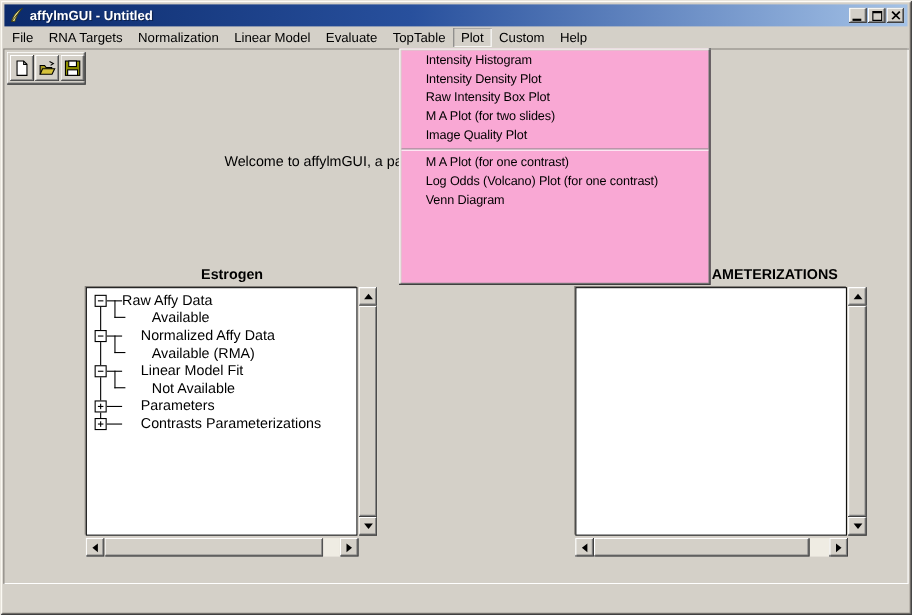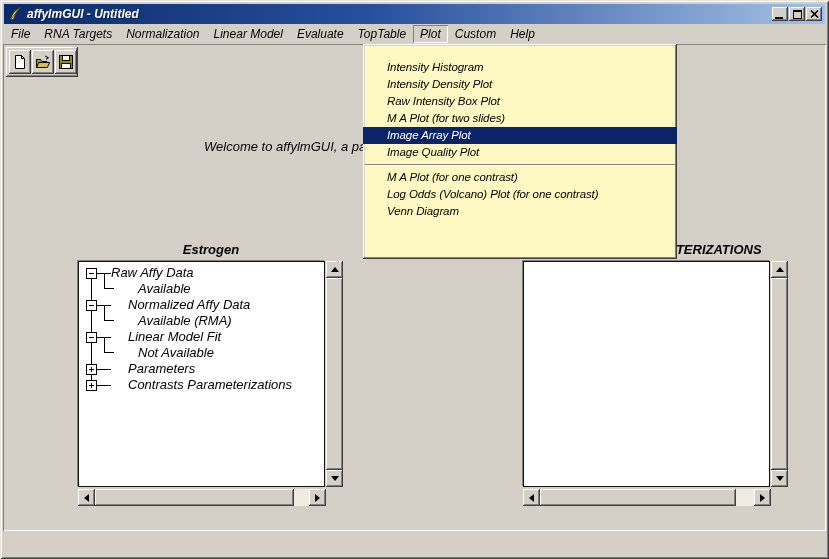--- a/index.html
+++ b/index.html
@@ -4,21 +4,20 @@
 <style>
   * { margin:0; padding:0; box-sizing:border-box; }
   html,body { background:#808080; }
   body { font-family:"Liberation Sans", sans-serif; }
 
   #window {
     position:relative; width:829px; height:559px; background:#d4d0c8;
     box-shadow: inset 1px 1px 0 #e9e5dd, inset -1px -1px 0 #404040,
                 inset 2px 2px 0 #fdfbf6, inset -2px -2px 0 #807c76;
     overflow:hidden;
-    font-style:italic;
   }
 
   
   .titlebar {
     position:absolute; left:4px; top:4px; width:821px; height:20px;
     background:linear-gradient(90deg,#0b2a6b 0%,#28509d 45%,#a4c2e7 100%);
     display:flex; align-items:center; padding-left:3px;
   }
   .app-icon { width:16px; height:16px; display:inline-block; }
   .title-text { color:#ffffff; font-weight:bold; font-size:12px; margin-left:4px;
@@ -108,22 +107,22 @@
   .thumb-h { top:0; left:17px; height:17px; }
   .thumb-h.wide { width:199px; } .thumb-h.wide2 { width:196px; }
   .tri { width:0; height:0; }
   .tri-up    { border-left:4px solid transparent; border-right:4px solid transparent; border-bottom:5px solid #000; }
   .tri-down  { border-left:4px solid transparent; border-right:4px solid transparent; border-top:5px solid #000; }
   .tri-left  { border-top:4px solid transparent; border-bottom:4px solid transparent; border-right:5px solid #000; }
   .tri-right { border-top:4px solid transparent; border-bottom:4px solid transparent; border-left:5px solid #000; }
 
   
   .menupopup {
-    position:absolute; left:363px; top:44px; width:314px; height:215px;
-    background:#fef9c3; padding-top:15px; overflow:hidden; z-index:50;
+    position:absolute; left:363px; top:44px; width:283px; height:215px;
+    background:#f9a8d4; padding-top:3px; overflow:hidden; z-index:50;
     box-shadow: inset -1px -1px 0 #404040, inset 1px 1px 0 #ffffff,
                 inset -2px -2px 0 #808080, inset 2px 2px 0 #d4d0c8;
   }
   .mitem { height:17px; line-height:17px; padding-left:24px; font-size:11.5px;
            letter-spacing:-0.1px; color:#000; white-space:nowrap; }
   .mitem.hl { background:#0a246a; color:#fff; }
   .msep { height:0; border-top:1px solid #808080; border-bottom:1px solid #ffffff; margin:3px 2px; }
 </style>
 </head>
 <body>
@@ -262,21 +261,20 @@
       </div>
     </div>
 
   </div>
 
   <div class="menupopup">
     <div class="mitem">Intensity Histogram</div>
     <div class="mitem">Intensity Density Plot</div>
     <div class="mitem">Raw Intensity Box Plot</div>
     <div class="mitem">M A Plot (for two slides)</div>
-    <div class="mitem hl">Image Array Plot</div>
     <div class="mitem">Image Quality Plot</div>
     <div class="msep"></div>
     <div class="mitem">M A Plot (for one contrast)</div>
     <div class="mitem">Log Odds (Volcano) Plot (for one contrast)</div>
     <div class="mitem">Venn Diagram</div>
   </div>
 
 </div>
 
 </body></html>

